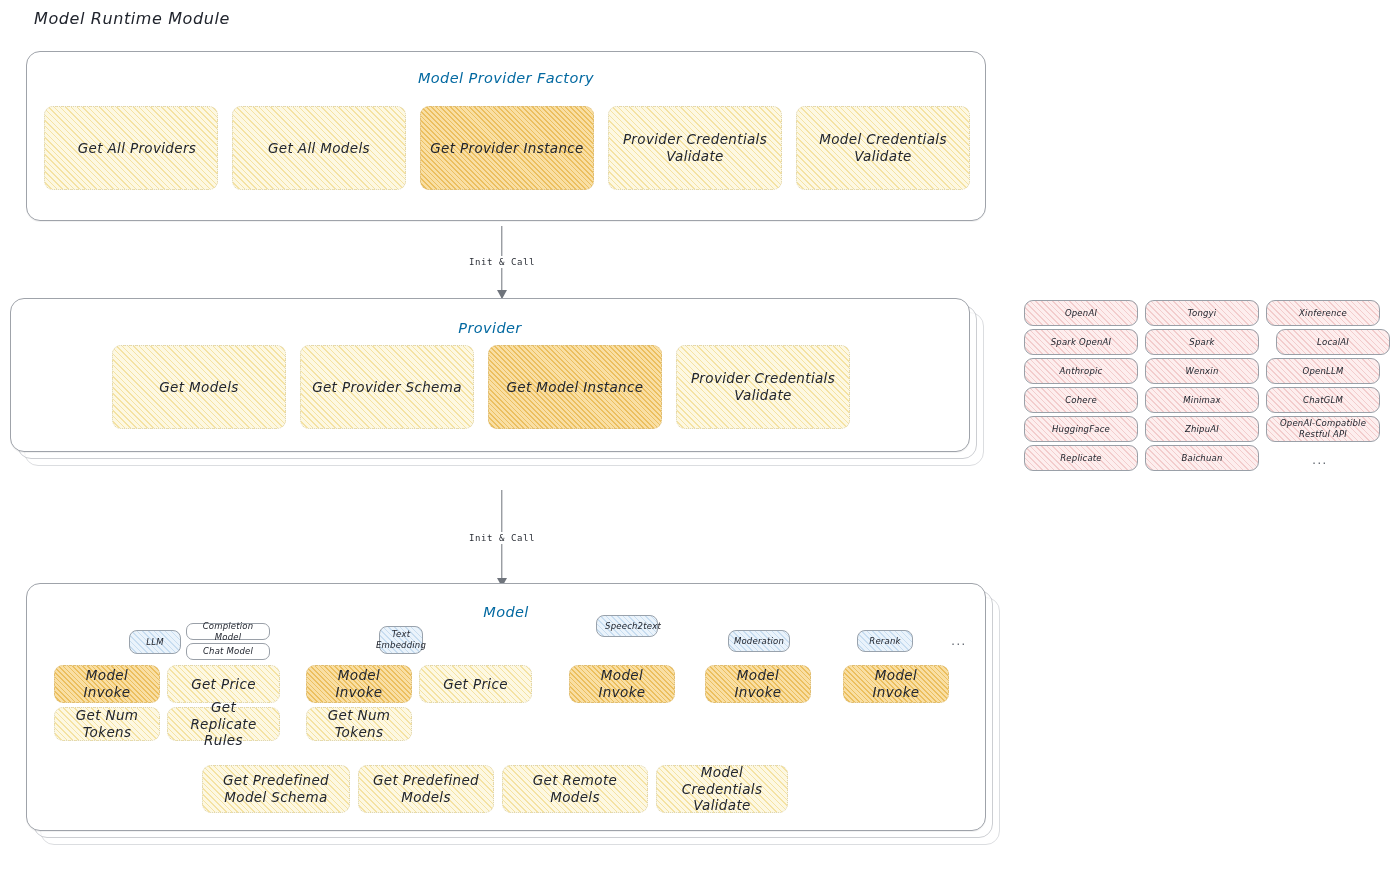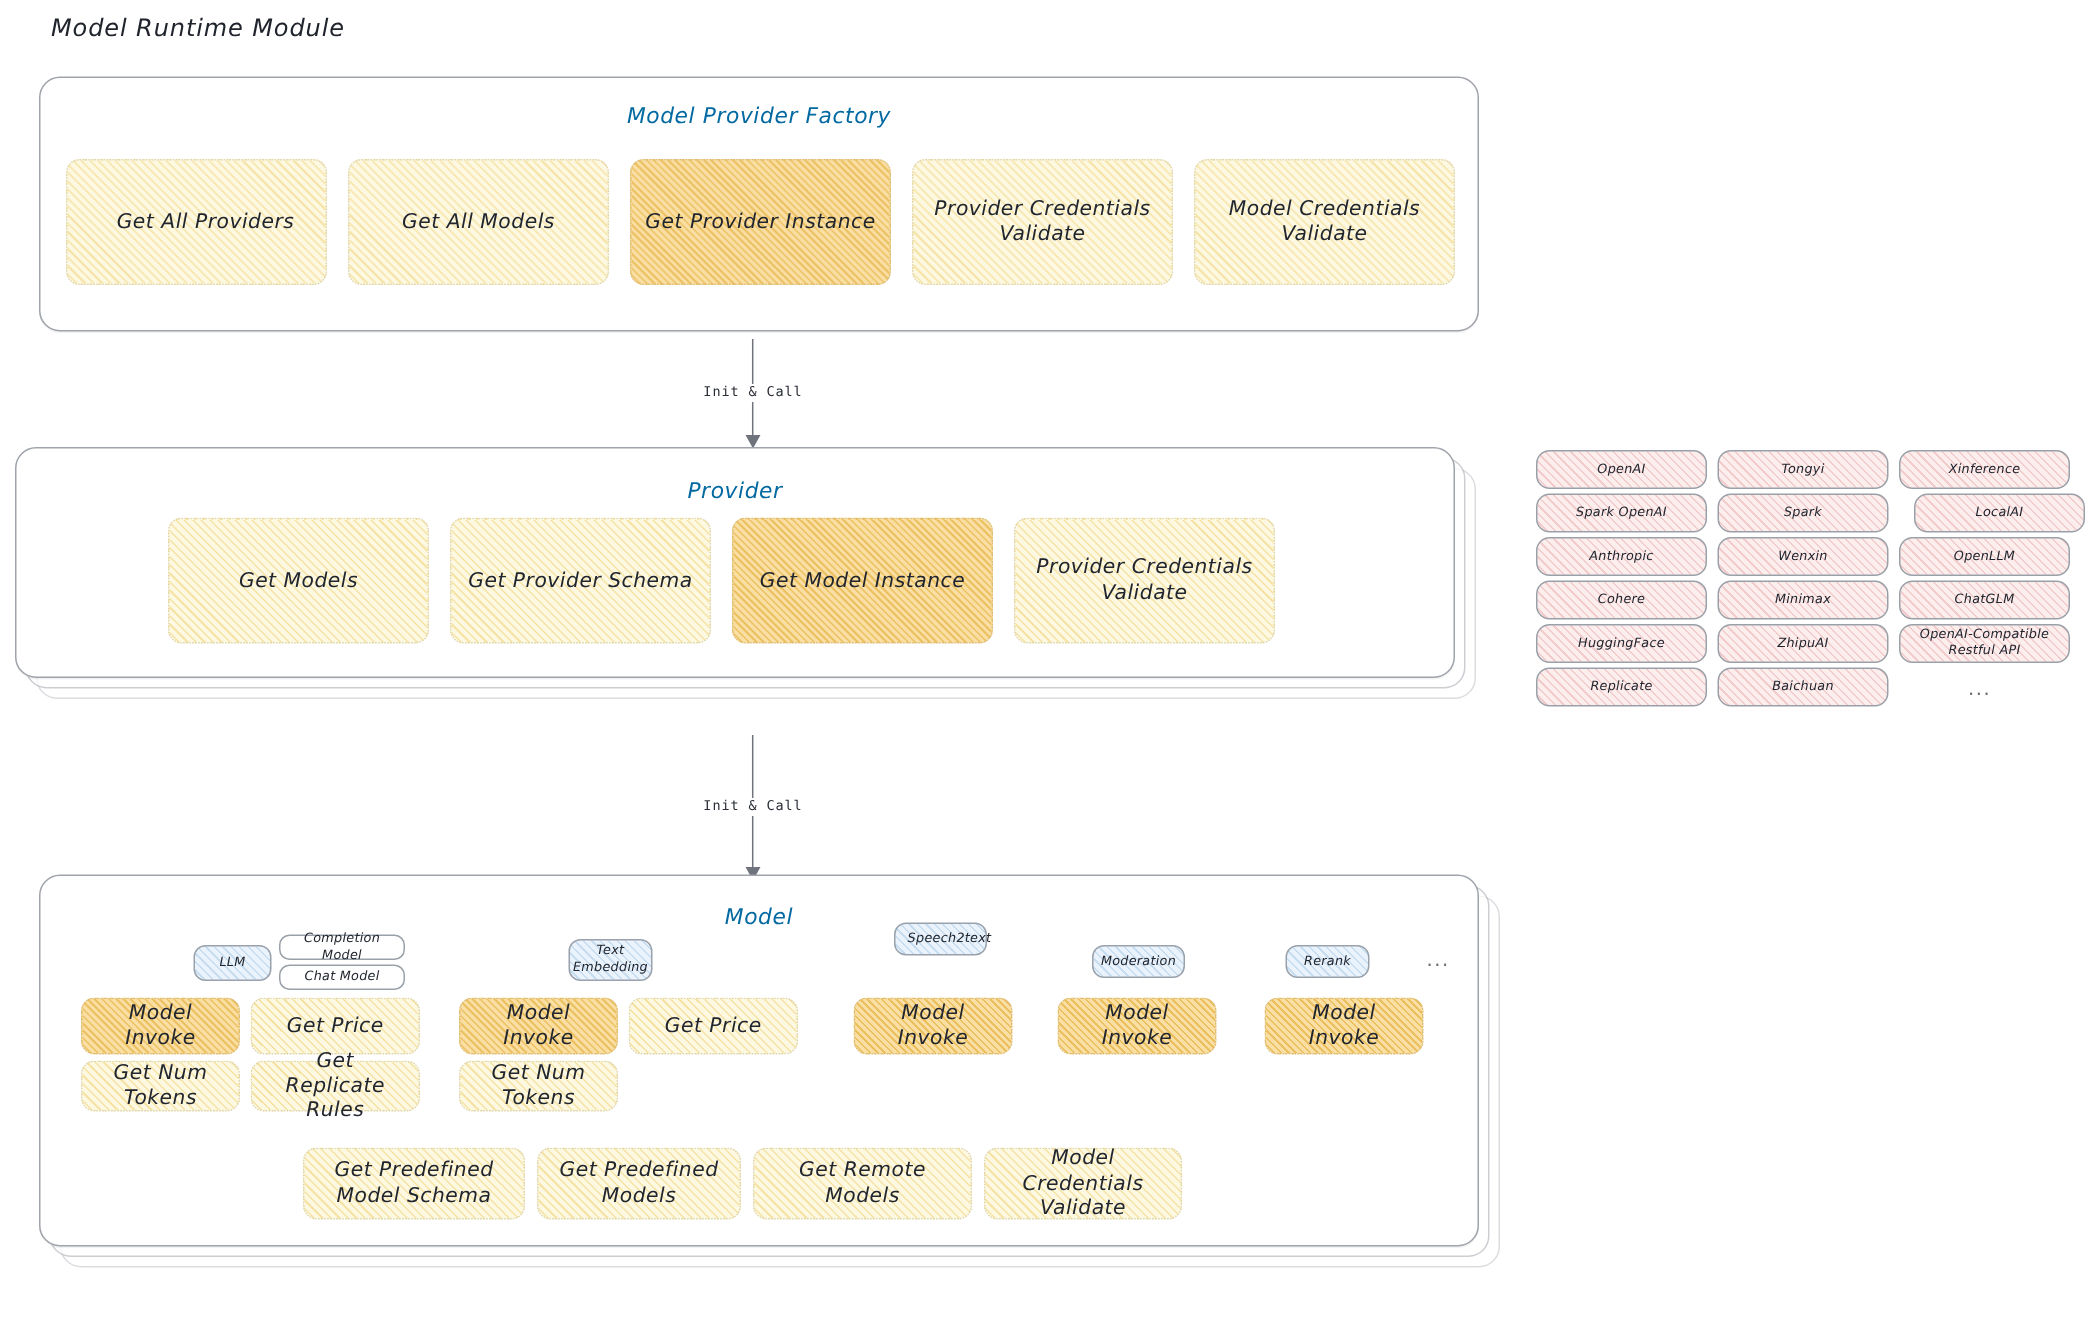--- a/index.html
+++ b/index.html
@@ -230,21 +230,21 @@
 
     <div class="node blue" style="left:103px;top:47px;width:52px;height:24px;">LLM</div>
     <div class="node plain" style="left:160px;top:40px;width:84px;height:17px;">Completion Model</div>
     <div class="node plain" style="left:160px;top:60px;width:84px;height:17px;">Chat Model</div>
 
     <div class="node amber" style="left:28px;top:82px;width:106px;height:38px;">Model Invoke</div>
     <div class="node cream" style="left:141px;top:82px;width:113px;height:38px;">Get Price</div>
     <div class="node cream" style="left:28px;top:124px;width:106px;height:34px;">Get Num Tokens</div>
     <div class="node cream" style="left:141px;top:124px;width:113px;height:34px;">Get Replicate Rules</div>
 
-    <div class="node blue" style="left:353px;top:43px;width:56px;height:28px;font-style:italic;">Text Embedding</div>
+    <div class="node blue" style="left:353px;top:43px;width:44px;height:28px;font-style:italic;">Text Embedding</div>
 
     <div class="node amber" style="left:280px;top:82px;width:106px;height:38px;">Model Invoke</div>
     <div class="node cream" style="left:393px;top:82px;width:113px;height:38px;">Get Price</div>
     <div class="node cream" style="left:280px;top:124px;width:106px;height:34px;">Get Num Tokens</div>
 
     <div class="node blue" style="left:570px;top:32px;width:62px;height:22px;padding-left:20px;">Speech2text</div>
     <div class="node amber" style="left:543px;top:82px;width:106px;height:38px;">Model Invoke</div>
 
     <div class="node blue" style="left:702px;top:47px;width:62px;height:22px;">Moderation</div>
     <div class="node amber" style="left:679px;top:82px;width:106px;height:38px;">Model Invoke</div>

